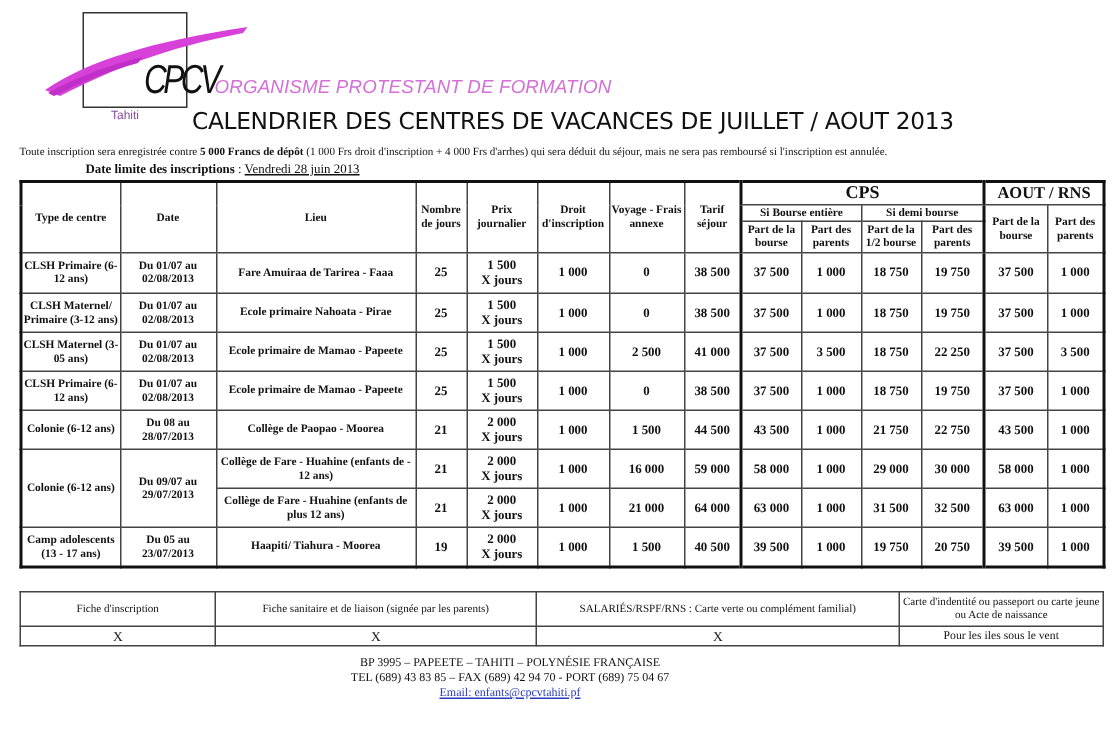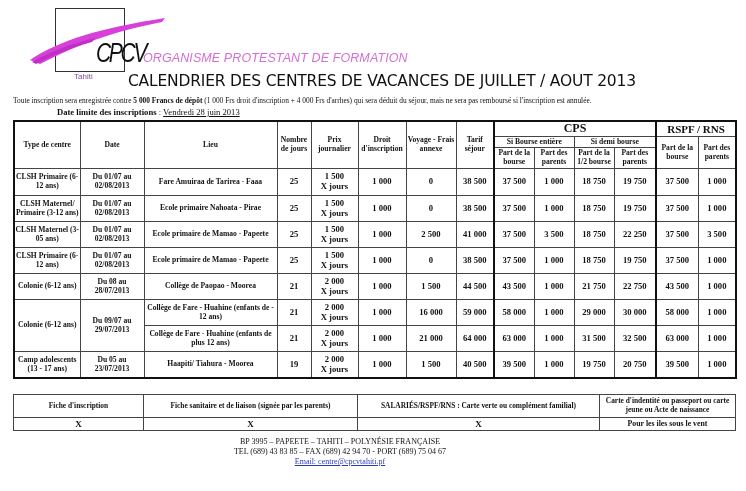--- a/index.html
+++ b/index.html
@@ -20,21 +20,21 @@
   table.main td, table.main th { border:1px solid #444; text-align:center; vertical-align:middle; padding:0; font-size:7.6px; line-height:1.15; }
   table.main th { font-weight:bold; }
   table.main .thick-l { border-left:2px solid #111; }
   table.main tr.head-top th { height:14px; }
   .cps-title { font-size:12px !important; }
   .rspf-title { font-size:11px !important; }
   td.num { font-weight:bold; font-size:8.6px !important; }
   td.bold { font-weight:bold; }
   tr.row td { height:25px; }
   tr.row.first td { height:26px; }
-  table.foot { position:absolute; left:13px; top:394px; border-collapse:collapse; width:722px; table-layout:fixed;font-weight:bold; }
+  table.foot { position:absolute; left:13px; top:394px; border-collapse:collapse; width:722px; table-layout:fixed; }
   table.foot td { border:1px solid #444; text-align:center; font-size:7.4px; padding:0; line-height:1.15; }
   table.foot tr.req td { height:22px; }
   table.foot tr.x td { height:12px; font-size:9px; }
   .footer { position:absolute; left:0; width:680px; top:437px; text-align:center; font-size:8px; line-height:10px; }
   .footer .email { color:#2a3bb8; text-decoration:underline; }
 </style>
 </head>
 <body>
 
 <div class="logo">
@@ -73,21 +73,21 @@
       <tr class="head-top">
     <th rowspan="3" style="height:44px">Type de centre</th>
     <th rowspan="3">Date</th>
     <th rowspan="3">Lieu</th>
     <th rowspan="3">Nombre de jours</th>
     <th rowspan="3">Prix journalier</th>
     <th rowspan="3">Droit d'inscription</th>
     <th rowspan="3">Voyage - Frais annexe</th>
     <th rowspan="3">Tarif séjour</th>
     <th colspan="4" class="cps-title thick-l">CPS</th>
-    <th colspan="2" class="rspf-title thick-l">RSPF / RNS</th>
+    <th colspan="2" class="rspf-title thick-l">AOUT / RNS</th>
   </tr>
   <tr>
     <th colspan="2" class="thick-l" style="height:10px">Si Bourse entière</th>
     <th colspan="2">Si demi bourse</th>
     <th rowspan="2" class="thick-l">Part de la bourse</th>
     <th rowspan="2">Part des parents</th>
   </tr>
   <tr>
     <th class="thick-l" style="height:20px">Part de la bourse</th>
     <th>Part des parents</th>
@@ -243,14 +243,14 @@
     <td>X</td>
     <td>X</td>
     <td style="font-size:7.8px">Pour les iles sous le vent</td>
   </tr>
 </tbody>
   </table>
 
 <div class="footer">
   <div>BP 3995 – PAPEETE – TAHITI – POLYNÉSIE FRANÇAISE</div>
   <div>TEL (689) 43 83 85 – FAX (689) 42 94 70 - PORT (689) 75 04 67</div>
-  <div class="email">Email: centre@cpcvtahiti.pf</div>
+  <div class="email">Email: enfants@cpcvtahiti.pf</div>
 </div>
 
 </body></html>

